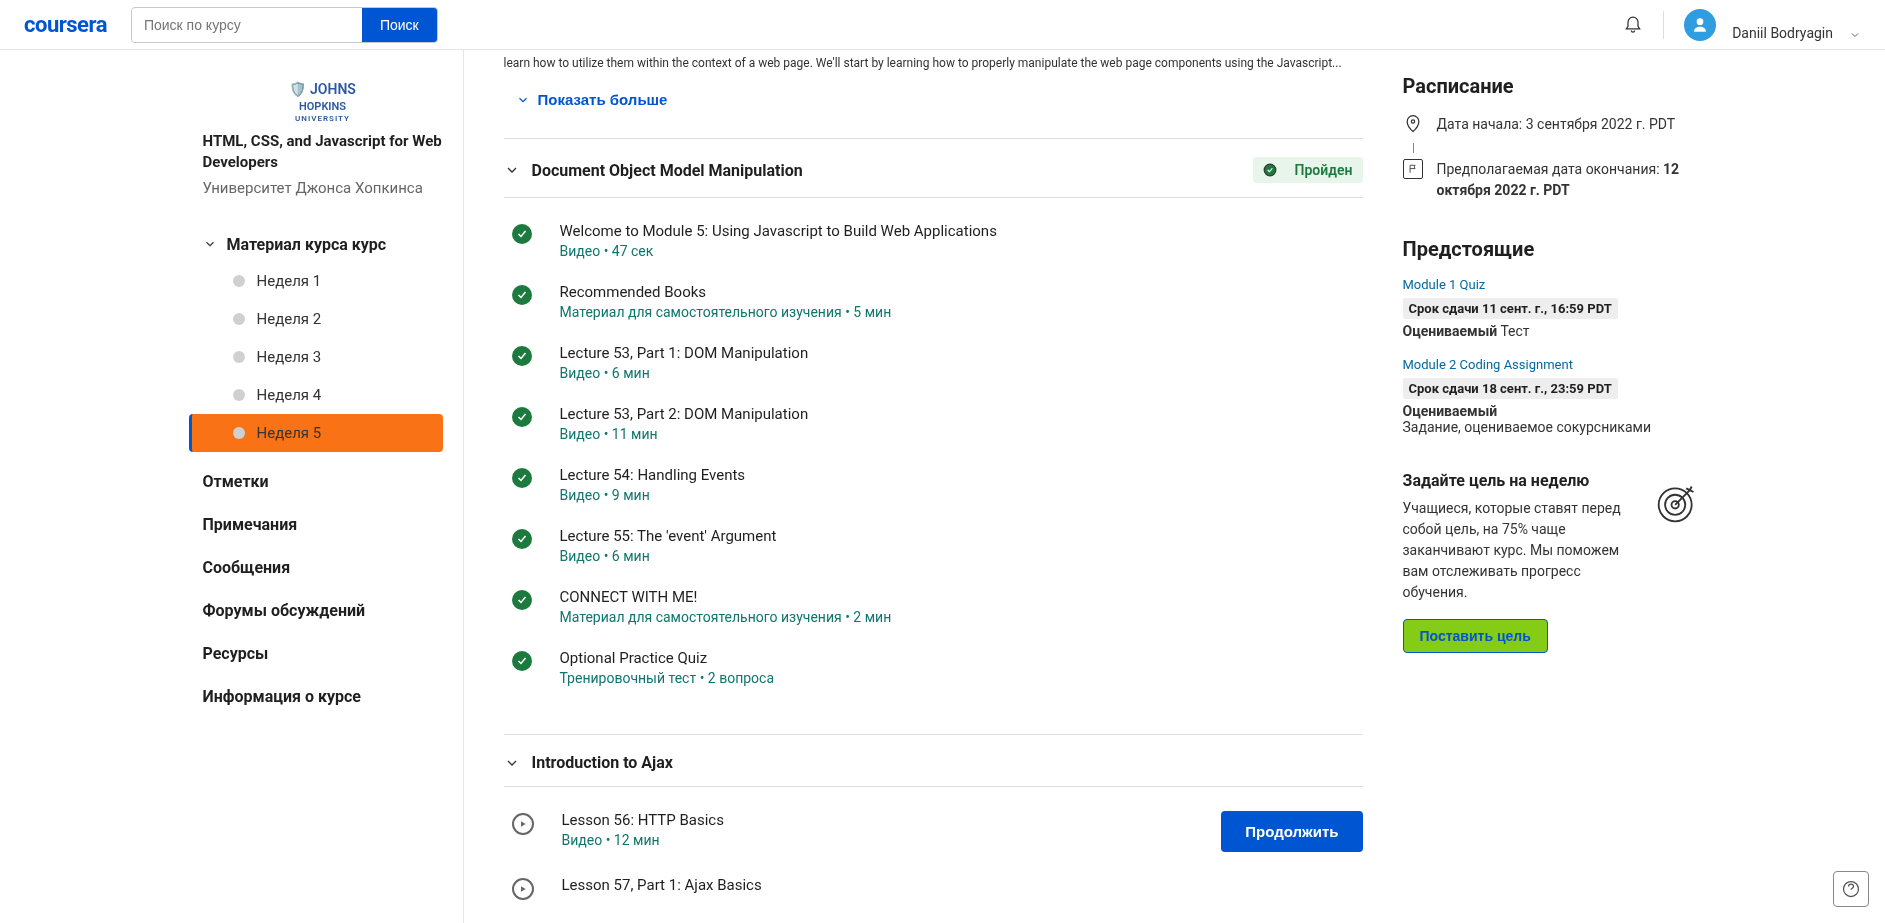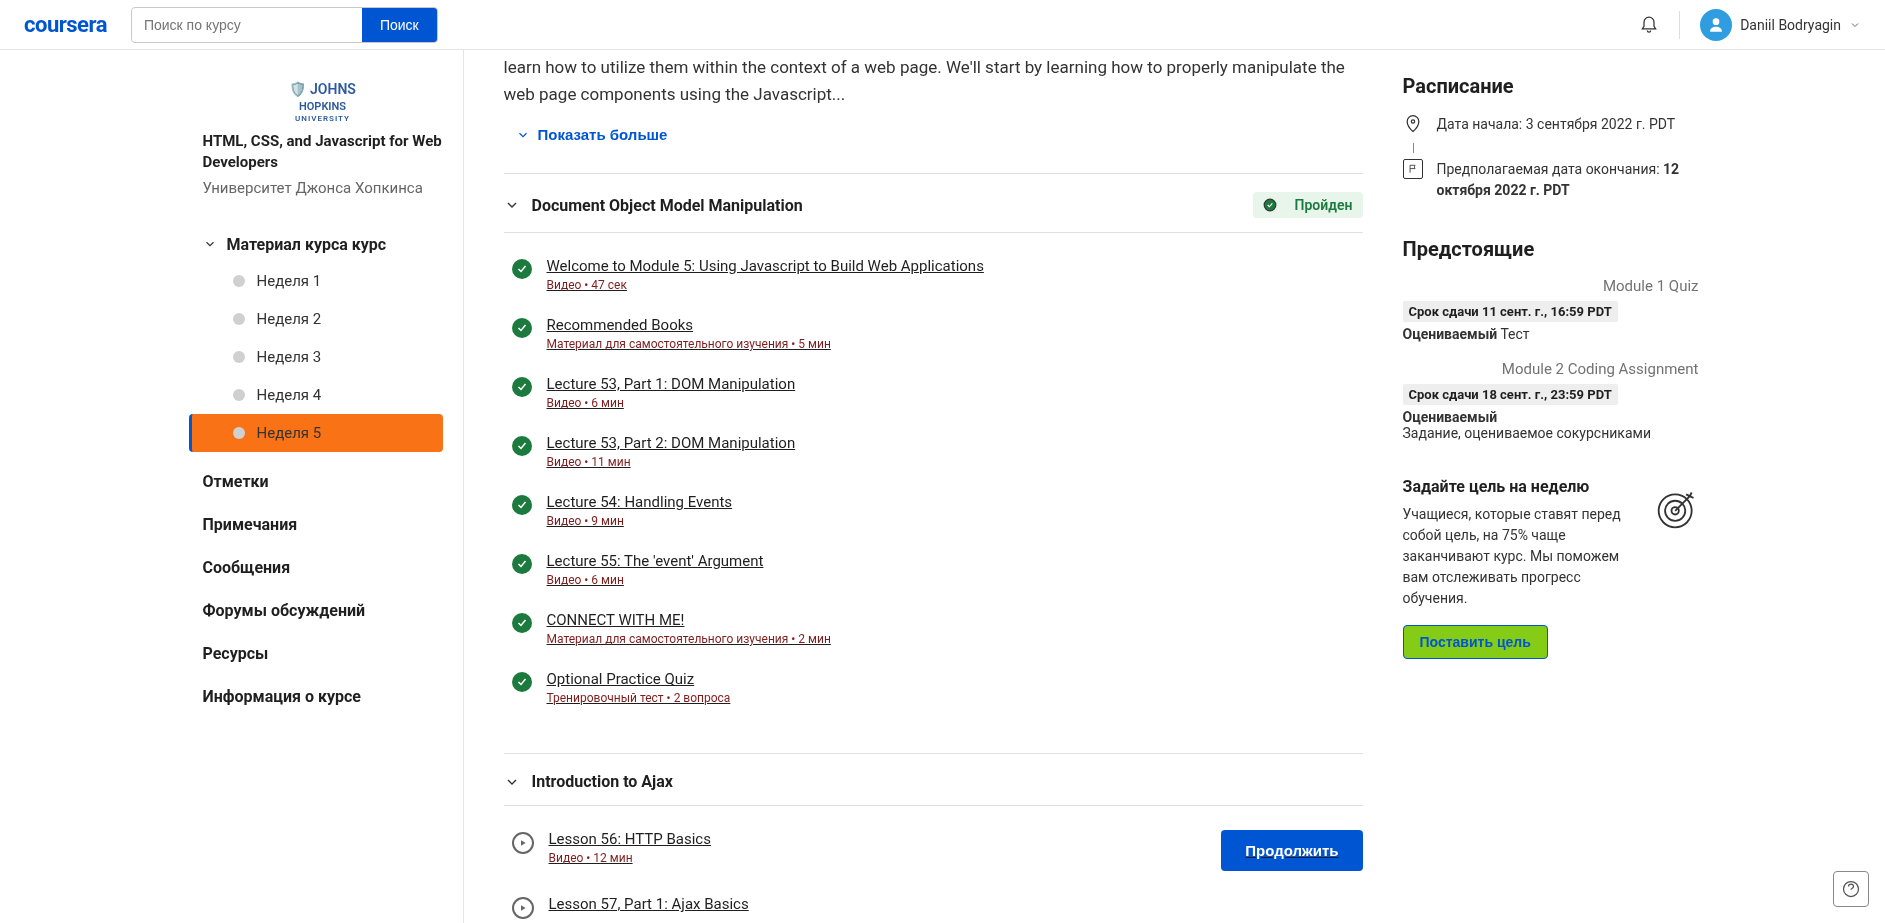--- a/index.html
+++ b/index.html
@@ -8,21 +8,21 @@
 
 
 .header { display: flex; align-items: center; padding: 8px 24px; border-bottom: 1px solid #e5e5e5; height: 50px; }
 .logo { font-size: 22px; font-weight: 700; color: #0056d2; letter-spacing: -0.5px; margin-right: 24px; }
 .search-wrap { display: flex; align-items: center; border: 1px solid #c8c8c8; border-radius: 4px; overflow: hidden; height: 36px; }
 .search-input { border: none; outline: none; padding: 8px 12px; width: 230px; font-size: 14px; color: #0369a1; }
 .search-btn { background: #0056d2; color: #fff; border: none; padding: 0 18px; height: 100%; font-size: 14px; cursor: pointer; font-weight: 500; }
 .header-right { margin-left: auto; display: flex; align-items: center; gap: 20px; }
 .bell-icon { width: 20px; height: 20px; stroke: #333; fill: none; }
 .divider-v { width: 1px; height: 28px; background: #ddd; }
-.user-menu { display: flex; align-items: center; gap: 8px; cursor: pointer; }
+.user-menu { display: flex; align-items: flex-end; gap: 16px; cursor: pointer; }
 .avatar { width: 32px; height: 32px; border-radius: 50%; background: #2f9de0; display: flex; align-items: center; justify-content: center; }
 .avatar svg { width: 20px; height: 20px; fill: #fff; }
 .username { font-size: 14px; color: #333; }
 .chevron-small { width: 12px; height: 12px; stroke: #666; fill: none; }
 
 
 .container { display: flex; max-width: 1560px; margin: 0 auto; }
 
 
 .sidebar { width: 300px; padding: 30px 20px 30px 40px; flex-shrink: 0; }
@@ -35,56 +35,56 @@
 .nav-section { margin-bottom: 8px; }
 .nav-header { display: flex; align-items: center; gap: 10px; font-size: 16px; font-weight: 700; color: #1f1f1f; cursor: pointer; padding: 8px 0; }
 .nav-chev { width: 14px; height: 14px; stroke: #333; fill: none; stroke-width: 2; }
 .nav-item { display: flex; align-items: center; padding: 10px 8px 10px 30px; font-size: 15px; color: #333; cursor: pointer; border-radius: 4px; gap: 12px; }
 .nav-item.active { background: #f97316; border-left: 3px solid #0056d2; margin-left: -14px; padding-left: 41px; }
 .status-dot { width: 12px; height: 12px; border-radius: 50%; background: #d0d0d0; flex-shrink: 0; }
 .nav-plain { display: block; padding: 12px 0; font-size: 16px; font-weight: 700; color: #1f1f1f; cursor: pointer; }
 
 
 .main { flex: 1; padding: 0 40px 40px 40px; border-left: 1px solid #e5e5e5; min-width: 0; }
-.desc { font-size: 17px; color: #333; line-height: 1.6; margin-bottom: 12px; padding-top: 4px; }
+.desc { font-size: 12px; color: #333; line-height: 1.6; margin-bottom: 12px; padding-top: 4px; }
 .show-more { display: inline-flex; align-items: center; gap: 8px; color: #0056d2; font-weight: 600; font-size: 15px; background: none; border: none; cursor: pointer; padding: 6px 12px; }
 .show-more svg { width: 14px; height: 14px; stroke: #0056d2; fill: none; stroke-width: 2; }
 
 .section { border-top: 1px solid #e0e0e0; margin-top: 24px; padding-top: 4px; }
 .section-header { display: flex; align-items: center; padding: 14px 0; cursor: pointer; }
 .section-header svg { width: 16px; height: 16px; stroke: #333; fill: none; stroke-width: 2; margin-right: 12px; }
 .section-title { font-size: 16px; font-weight: 700; color: #1f1f1f; }
 .badge-passed { margin-left: auto; display: inline-flex; align-items: center; gap: 6px; background: #e7f5eb; color: #1d7a3f; padding: 5px 10px; border-radius: 4px; font-size: 14px; font-weight: 600; }
 .badge-passed svg { width: 14px; height: 14px; }
 
 .lesson-list { border-top: 1px solid #e0e0e0; padding: 12px 0; }
-.lesson { display: flex; align-items: flex-start; padding: 12px 0 12px 8px; gap: 15px; text-decoration: underline; }
+.lesson { display: flex; align-items: flex-start; padding: 12px 0 12px 8px; gap: 28px; }
 .check { width: 20px; height: 20px; border-radius: 50%; background: #1d7a3f; display: flex; align-items: center; justify-content: center; flex-shrink: 0; margin-top: 2px; }
 .check svg { width: 12px; height: 12px; stroke: #fff; fill: none; stroke-width: 3; }
 .play-icon { width: 22px; height: 22px; border: 2px solid #666; border-radius: 50%; display: flex; align-items: center; justify-content: center; flex-shrink: 0; margin-top: 2px; }
 .play-icon svg { width: 8px; height: 8px; fill: #666; margin-left: 1px; }
 .lesson-body { flex: 1; }
 .lesson-title { font-size: 15px; color: #1f1f1f; margin-bottom: 3px; }
-.lesson-meta { font-size: 12px; color: #7f1d1d; }
+.lesson-meta { font-size: 14px; color: #0f766e; }
 .continue-btn { background: #0056d2; color: #fff; border: none; padding: 12px 24px; border-radius: 4px; font-size: 15px; font-weight: 600; cursor: pointer; align-self: center; }
 
 
 .right-panel { width: 320px; padding: 24px 24px 30px 0; flex-shrink: 0; }
 .panel-heading { font-size: 20px; font-weight: 700; color: #1f1f1f; margin-bottom: 16px; }
 .schedule-row { display: flex; align-items: flex-start; gap: 14px; margin-bottom: 8px; }
 .sched-icon { width: 20px; height: 20px; stroke: #333; fill: none; stroke-width: 1.5; flex-shrink: 0; }
 .sched-text { font-size: 14px; color: #333; line-height: 1.5; }
 .sched-text .bold { font-weight: 700; }
 .sched-connector { width: 1px; height: 10px; background: #888; margin-left: 10px; margin-bottom: 6px; }
 .flag-icon { width: 20px; height: 20px; border: 1px solid #333; display: flex; align-items: center; justify-content: center; border-radius: 2px; flex-shrink: 0; }
 .flag-icon svg { width: 10px; height: 10px; stroke: #333; fill: none; stroke-width: 2; }
 
 .upcoming { margin-top: 36px; }
 .up-item { margin-bottom: 18px; }
-.up-link { color: #737373; font-size: 15px; display: block; margin-bottom: 6px; text-align: right; }
+.up-link { color: #0369a1; font-size: 13px; display: block; margin-bottom: 6px; }
 .up-badge { display: inline-block; background: #eee; padding: 3px 6px; font-size: 13px; border-radius: 2px; margin-bottom: 4px; }
 .up-badge .bold { font-weight: 700; }
 .up-sub { font-size: 14px; color: #333; }
 .up-sub .bold { font-weight: 700; }
 
 .goal-box { margin-top: 36px; position: relative; }
 .goal-title { font-size: 16px; font-weight: 700; margin-bottom: 8px; }
 .goal-text { font-size: 14px; color: #333; line-height: 1.5; margin-bottom: 16px; padding-right: 50px; }
 .goal-btn { border: 1px solid #0056d2; color: #0056d2; background: #84cc16; padding: 8px 16px; border-radius: 4px; font-size: 14px; font-weight: 600; cursor: pointer; }
 .target-icon { position: absolute; top: 10px; right: 0; width: 44px; height: 44px; }

